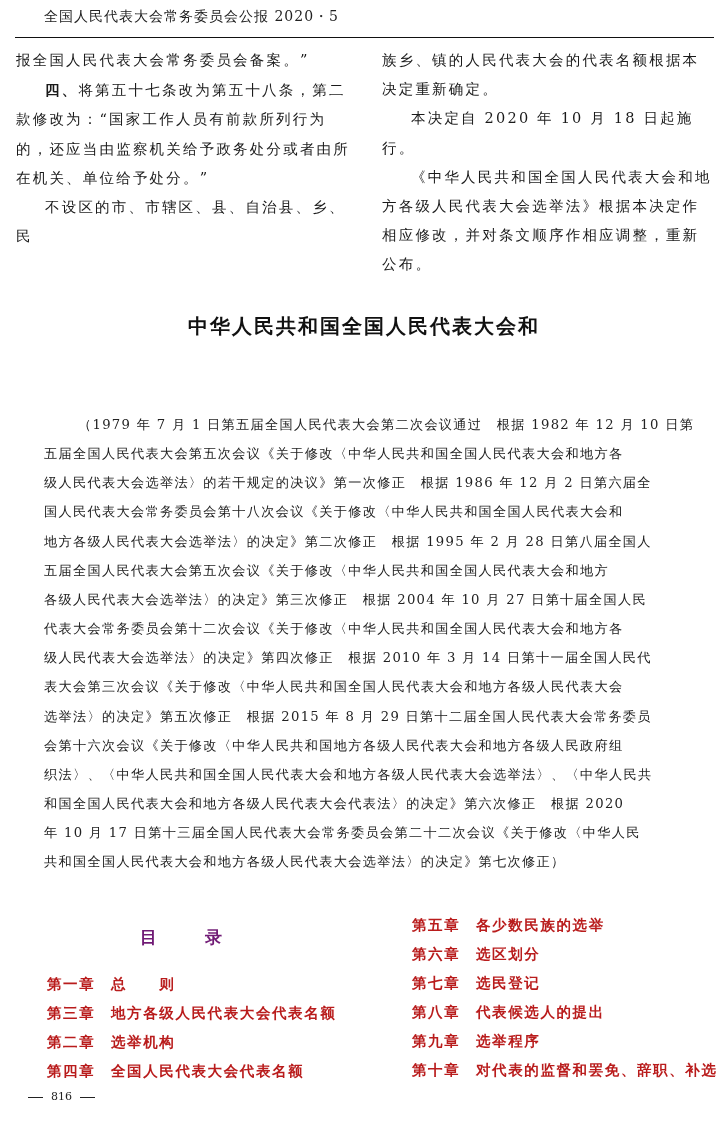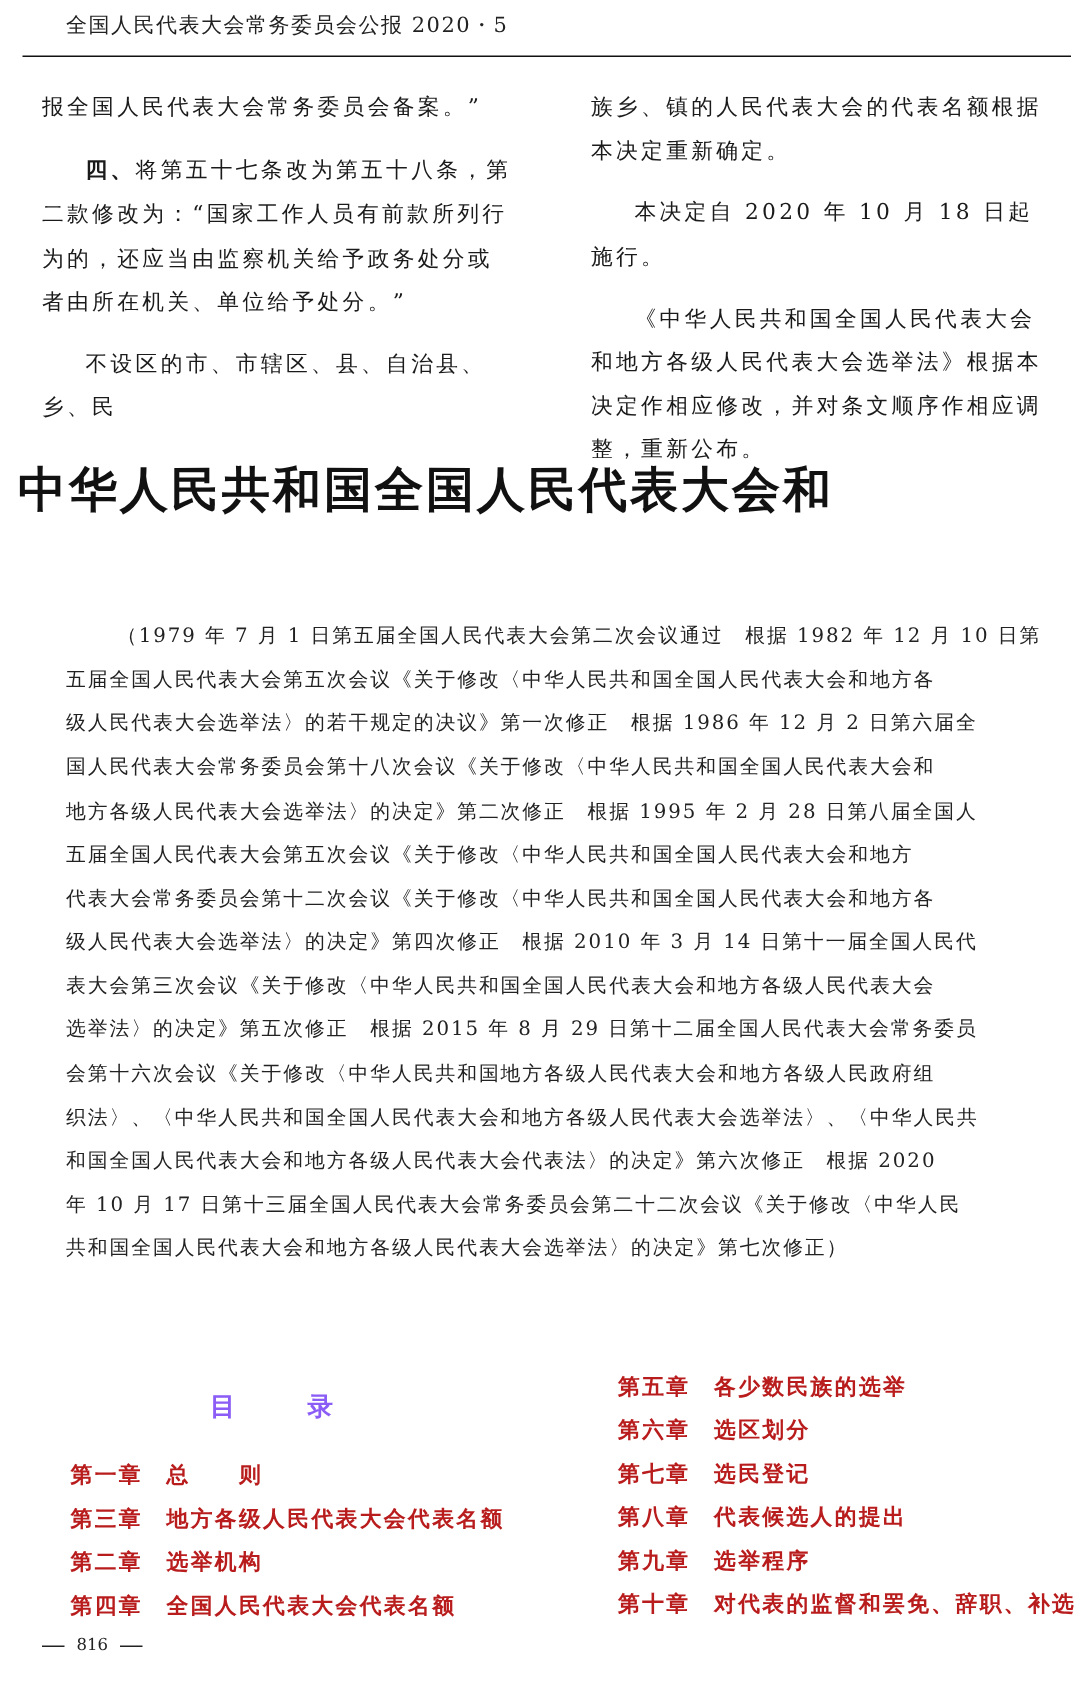--- a/index.html
+++ b/index.html
@@ -12,40 +12,40 @@
       position: absolute; left: 44px; top: 8px;
       font-size: 14px; letter-spacing: 1px; color: #222;
     }
     .head-rule {
       position: absolute; left: 15px; right: 14px; top: 37px;
       height: 0; border-top: 1.6px solid #111;
     }
     .col { position: absolute; font-size: 14.5px; line-height: 29.2px; letter-spacing: 2.2px; }
     .col-left { left: 16px; top: 46px; width: 338px; }
     .col-right { left: 382px; top: 46px; width: 332px; }
-    .col p { margin: 12px; }
+    .col p { margin: 0; }
     .indent { text-indent: 2em; }
     .bold { font-weight: bold; }
 
     .title {
-      position: absolute; left: 12px; right: 0; top: 302px; 
-      font-size: 32px; font-weight: bold; line-height: 48px; letter-spacing: 2px; color: #111;
+      position: absolute; left: 0; right: 0; top: 302px; text-align: center;
+      font-size: 20px; font-weight: bold; line-height: 48px; letter-spacing: 2px; color: #111;
     }
 
     .history {
       position: absolute; left: 44px; top: 410px; width: 640px;
       font-size: 13.2px; line-height: 29.15px; letter-spacing: 1.3px; text-align: justify;
       color: #222;
     }
     .history .line { display: block; white-space: nowrap; }
     .history .line.first { padding-left: 34px; }
 
     .toc-title {
       position: absolute; left: 140px; top: 926px; font-size: 17px; font-weight: bold;
-      letter-spacing: 0; color: #8b5cf6;
+      letter-spacing: 0; color: #701a75;
     }
     .toc-title .gap { display: inline-block; width: 48px; }
     .toc { position: absolute; font-size: 14.5px; line-height: 29.1px; letter-spacing: 1.6px; color: #b91c1c; font-weight: bold; }
     .toc-left { left: 47px; top: 969px; }
     .toc-right { left: 412px; top: 910px; }
     .toc-item { display: block; white-space: nowrap; }
     .toc-item .ch { display: inline-block; width: 64px; }
 
     .folio {
       position: absolute; left: 20px; top: 1090px; font-size: 11px; color: #222; text-align: right;
@@ -74,20 +74,21 @@
   <div>中华人民共和国全国人民代表大会和</div>
 </div>
 
 <div class="history">
   <span class="line first">（1979 年 7 月 1 日第五届全国人民代表大会第二次会议通过　根据 1982 年 12 月 10 日第</span>
   <span class="line">五届全国人民代表大会第五次会议《关于修改〈中华人民共和国全国人民代表大会和地方各</span>
   <span class="line">级人民代表大会选举法〉的若干规定的决议》第一次修正　根据 1986 年 12 月 2 日第六届全</span>
   <span class="line">国人民代表大会常务委员会第十八次会议《关于修改〈中华人民共和国全国人民代表大会和</span>
   <span class="line">地方各级人民代表大会选举法〉的决定》第二次修正　根据 1995 年 2 月 28 日第八届全国人</span>
   <span class="line">五届全国人民代表大会第五次会议《关于修改〈中华人民共和国全国人民代表大会和地方</span>
+  <span class="line">各级人民代表大会选举法〉的决定》第三次修正　根据 2004 年 10 月 27 日第十届全国人民</span>
   <span class="line">代表大会常务委员会第十二次会议《关于修改〈中华人民共和国全国人民代表大会和地方各</span>
   <span class="line">级人民代表大会选举法〉的决定》第四次修正　根据 2010 年 3 月 14 日第十一届全国人民代</span>
   <span class="line">表大会第三次会议《关于修改〈中华人民共和国全国人民代表大会和地方各级人民代表大会</span>
   <span class="line">选举法〉的决定》第五次修正　根据 2015 年 8 月 29 日第十二届全国人民代表大会常务委员</span>
   <span class="line">会第十六次会议《关于修改〈中华人民共和国地方各级人民代表大会和地方各级人民政府组</span>
   <span class="line">织法〉、〈中华人民共和国全国人民代表大会和地方各级人民代表大会选举法〉、〈中华人民共</span>
   <span class="line">和国全国人民代表大会和地方各级人民代表大会代表法〉的决定》第六次修正　根据 2020</span>
   <span class="line">年 10 月 17 日第十三届全国人民代表大会常务委员会第二十二次会议《关于修改〈中华人民</span>
   <span class="line">共和国全国人民代表大会和地方各级人民代表大会选举法〉的决定》第七次修正）</span>
 </div>

